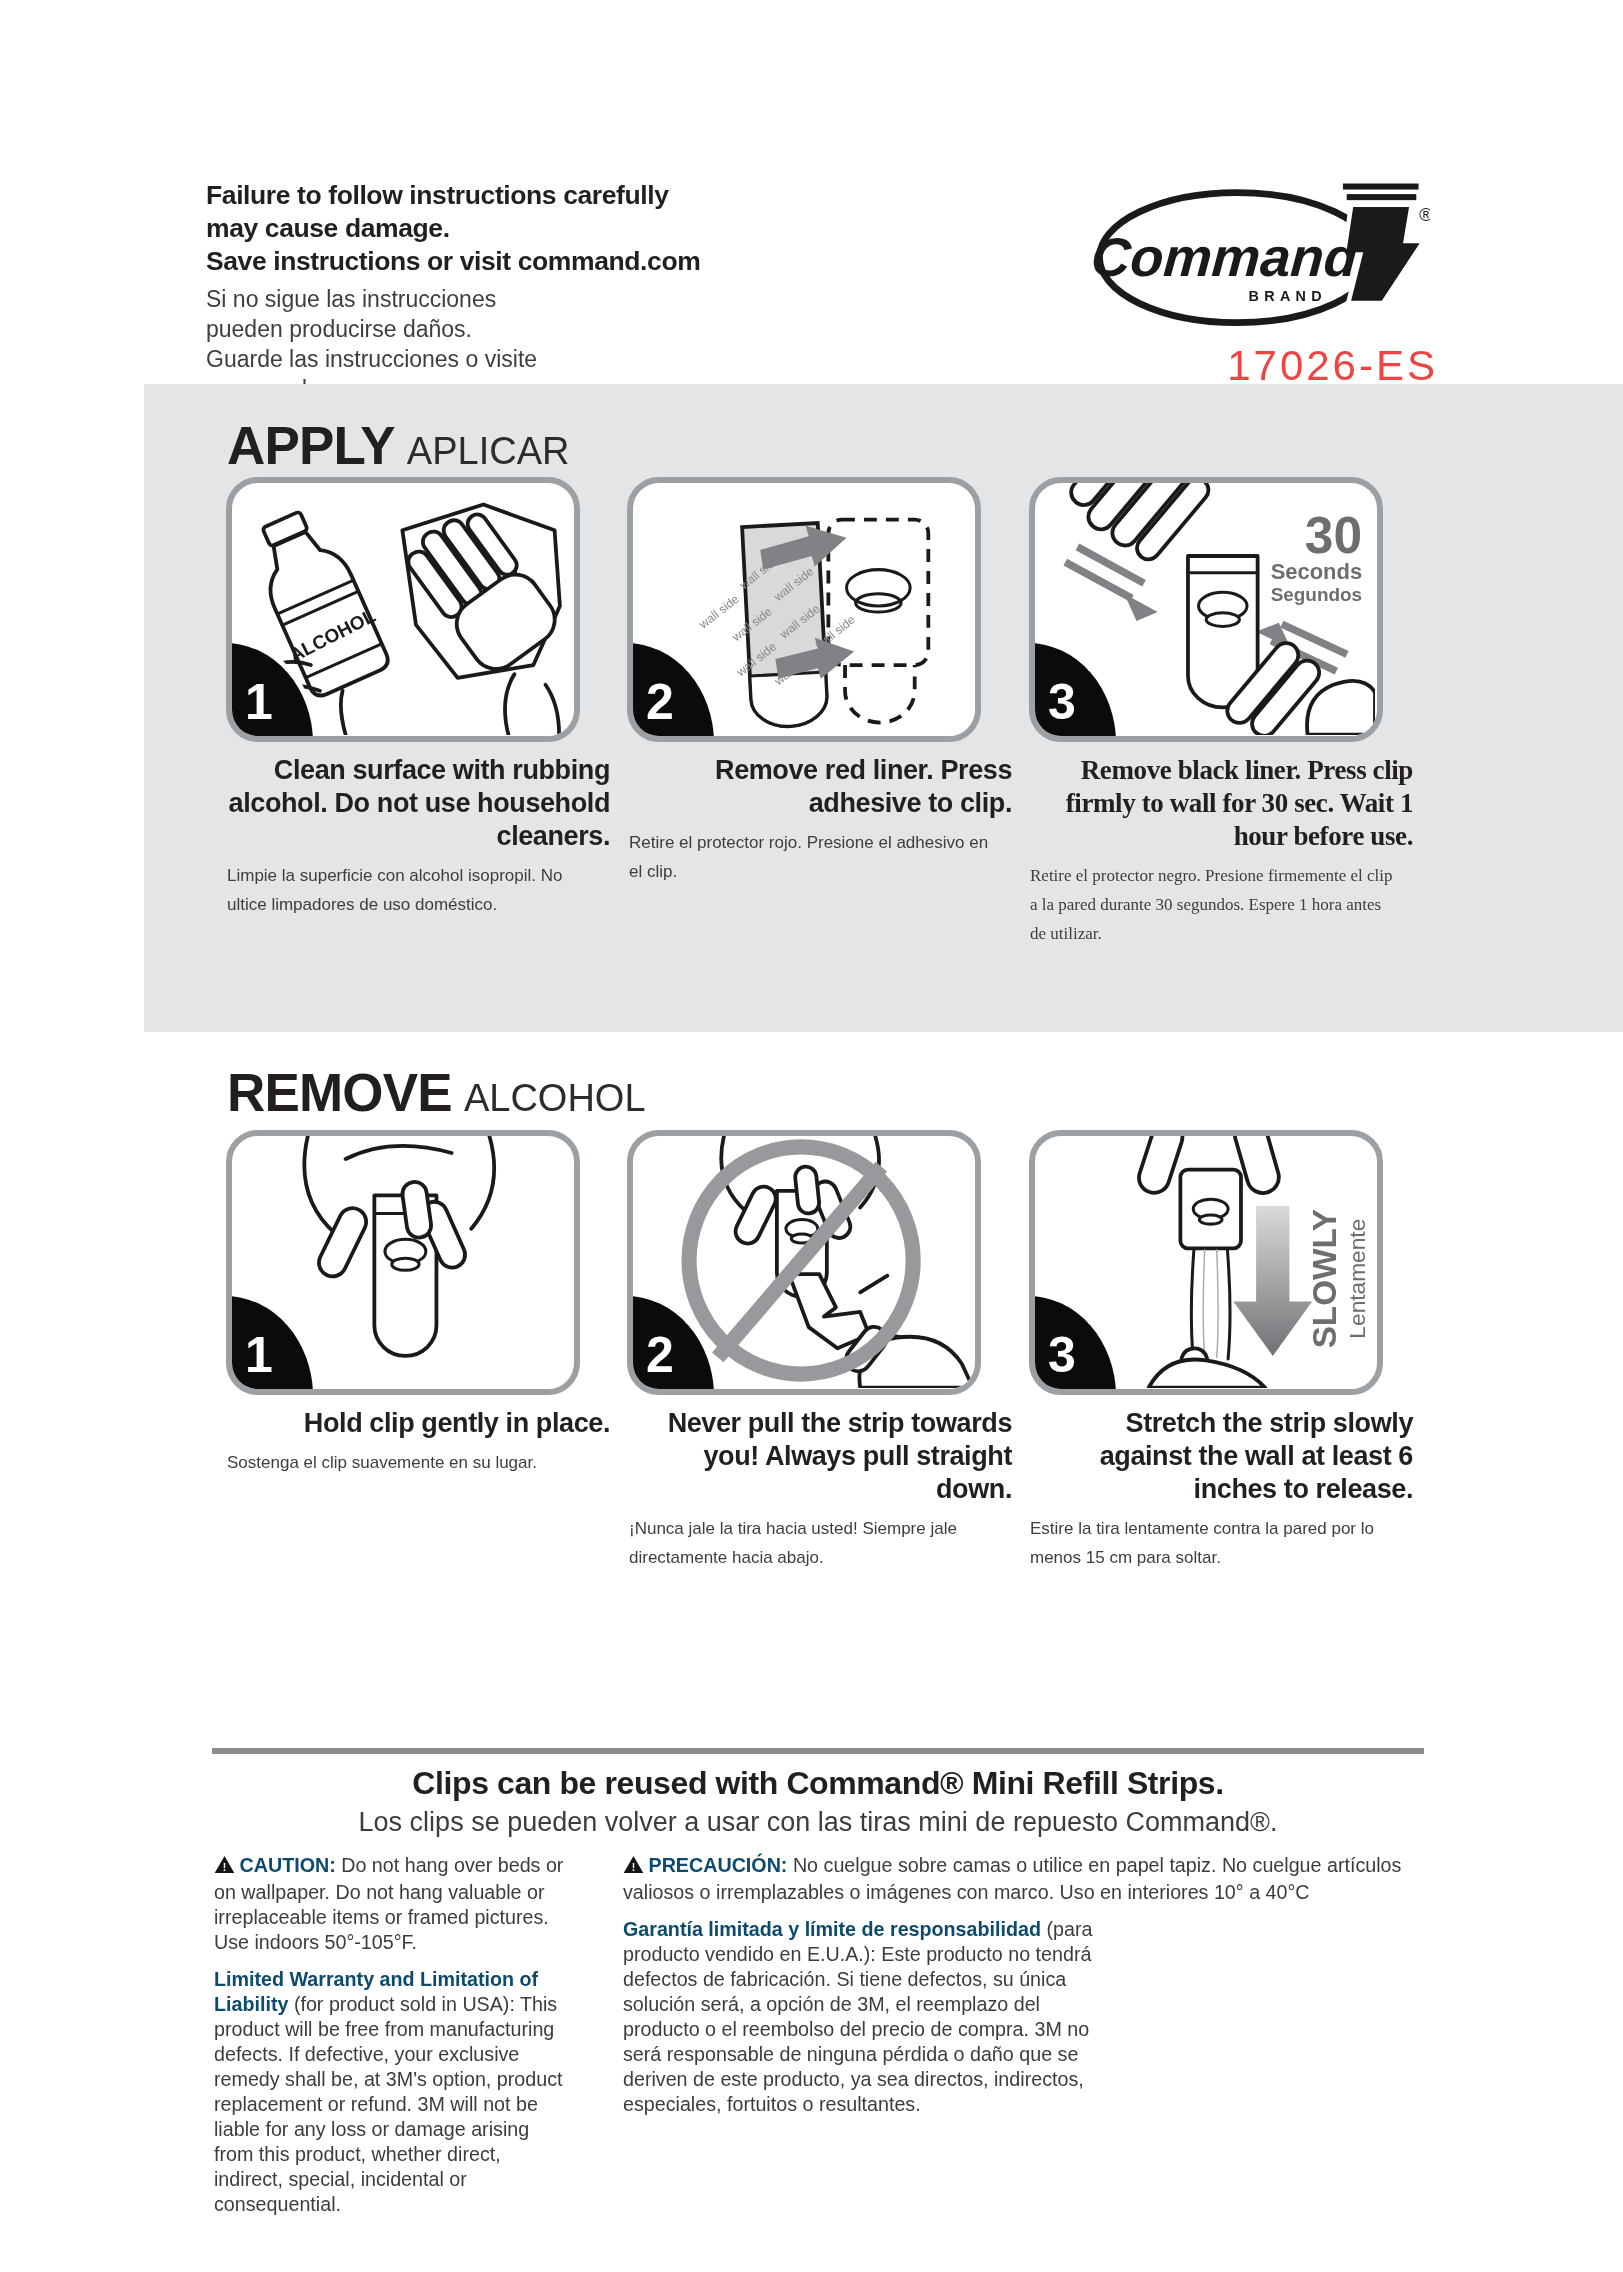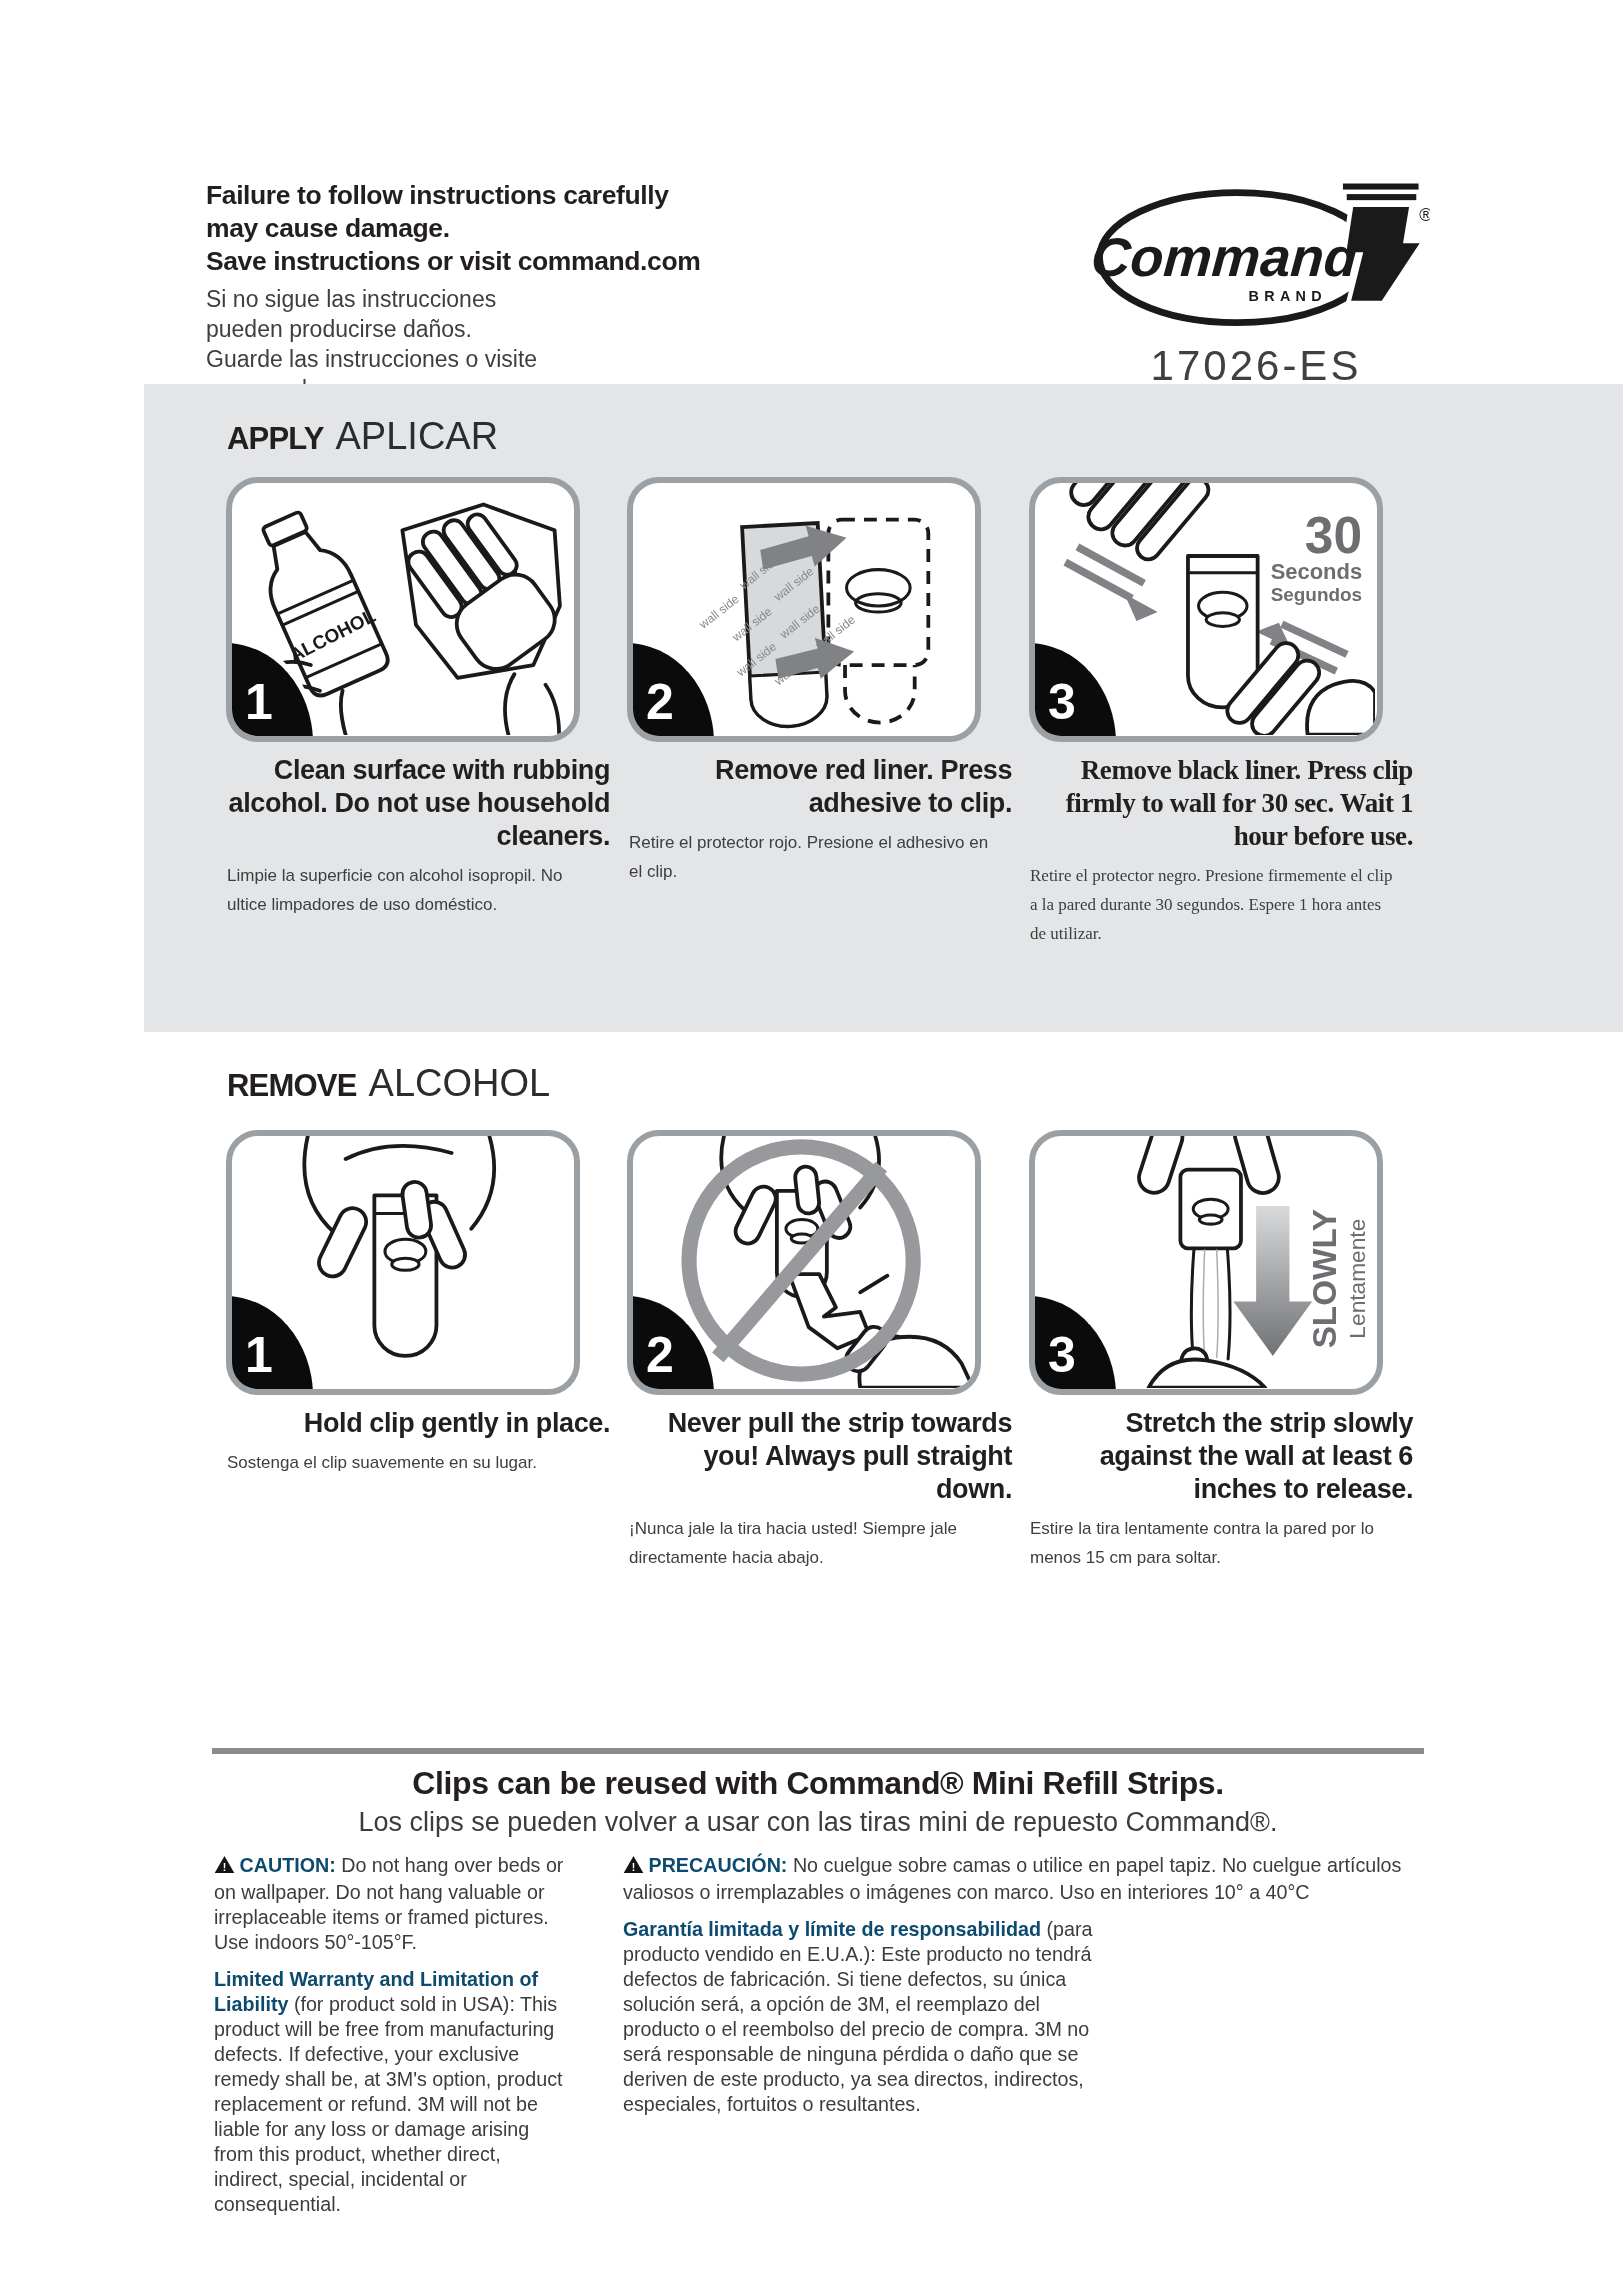--- a/index.html
+++ b/index.html
@@ -8,28 +8,28 @@
     font-family:"Liberation Sans", sans-serif;color:#231f20;overflow:hidden;
   }
   svg text{font-family:"Liberation Sans", sans-serif;}
 
   
   .top-warning{position:absolute;left:206px;top:179px;width:500px;}
   .top-warning .bold-line{font-weight:bold;font-size:26.5px;line-height:33px;letter-spacing:-0.4px;}
   .top-warning .es{margin-top:6px;font-size:23px;line-height:30px;color:#3c3e40;width:333px;}
 
   .brand-block{position:absolute;left:1074px;top:182px;width:364px;text-align:center;}
-  .brand-block .code{font-size:42px;letter-spacing:3px;margin-top:1.5px;color:#404040;}
+  .brand-block .code{font-size:42px;letter-spacing:3px;margin-top:1.5px;color:#ef4444;text-align:right;}
   .brand-block .site{font-size:28px;letter-spacing:0.8px;color:#231f20;margin-top:1.5px;}
 
   
   .apply-band{position:absolute;left:144px;top:384px;width:1479px;height:648px;background:#e4e5e6;}
 
   .section-title{position:absolute;white-space:nowrap;}
-  .section-title .t-en{font-weight:bold;font-size:31px;letter-spacing:-0.8px;}
+  .section-title .t-en{font-weight:bold;font-size:53px;letter-spacing:-0.8px;}
   .section-title .t-es{font-size:38px;color:#2a2c2e;margin-left:12px;}
   #apply-title{left:227px;top:415px;}
   #remove-title{left:227px;top:1062px;}
 
   
   .panel{
     position:absolute;width:354px;height:265px;box-sizing:border-box;
     background:#ffffff;border:6.8px solid #9aa0a4;border-radius:32px;overflow:hidden;
   }
   .p-a1{left:226px;top:477px;} .p-a2{left:627px;top:477px;} .p-a3{left:1029px;top:477px;}

